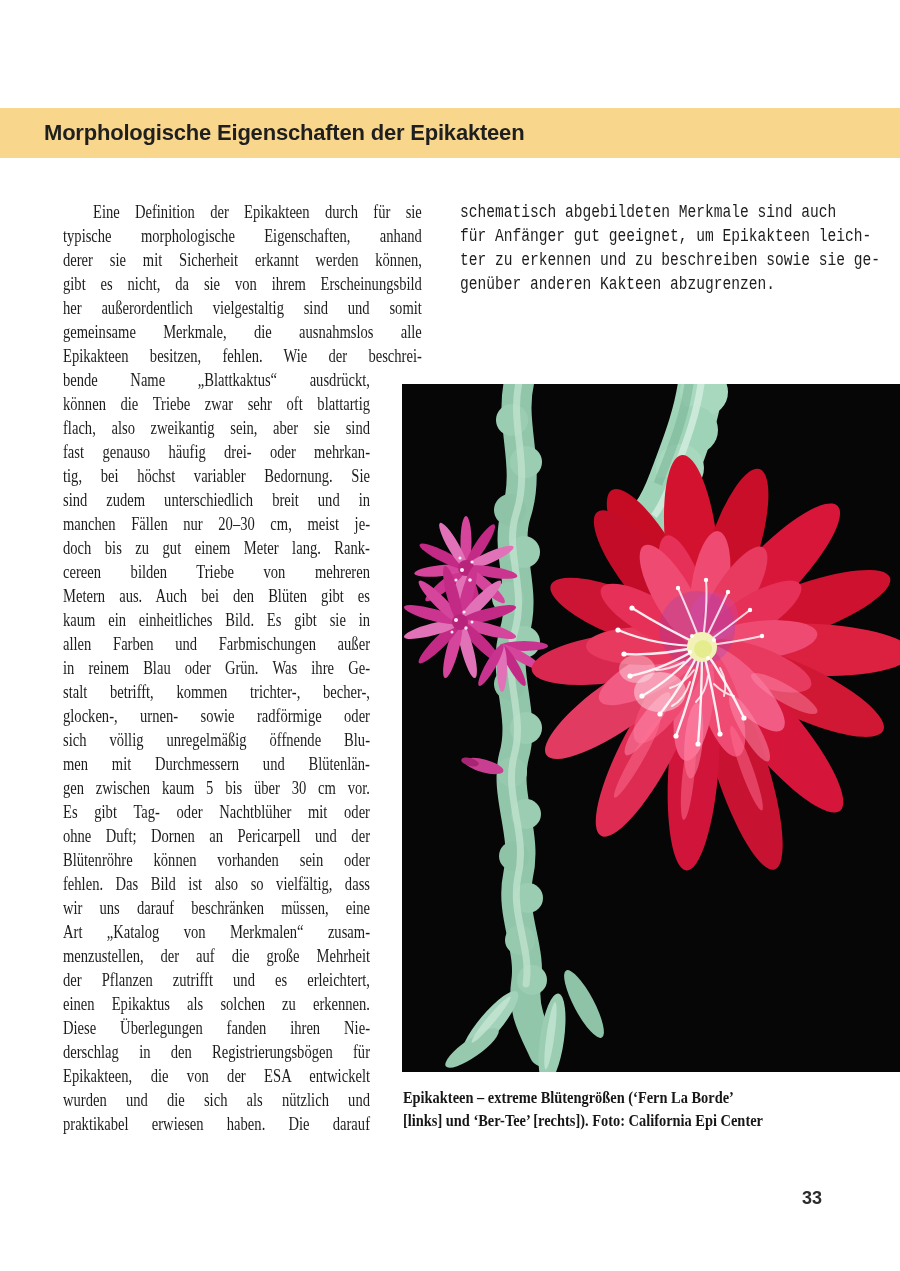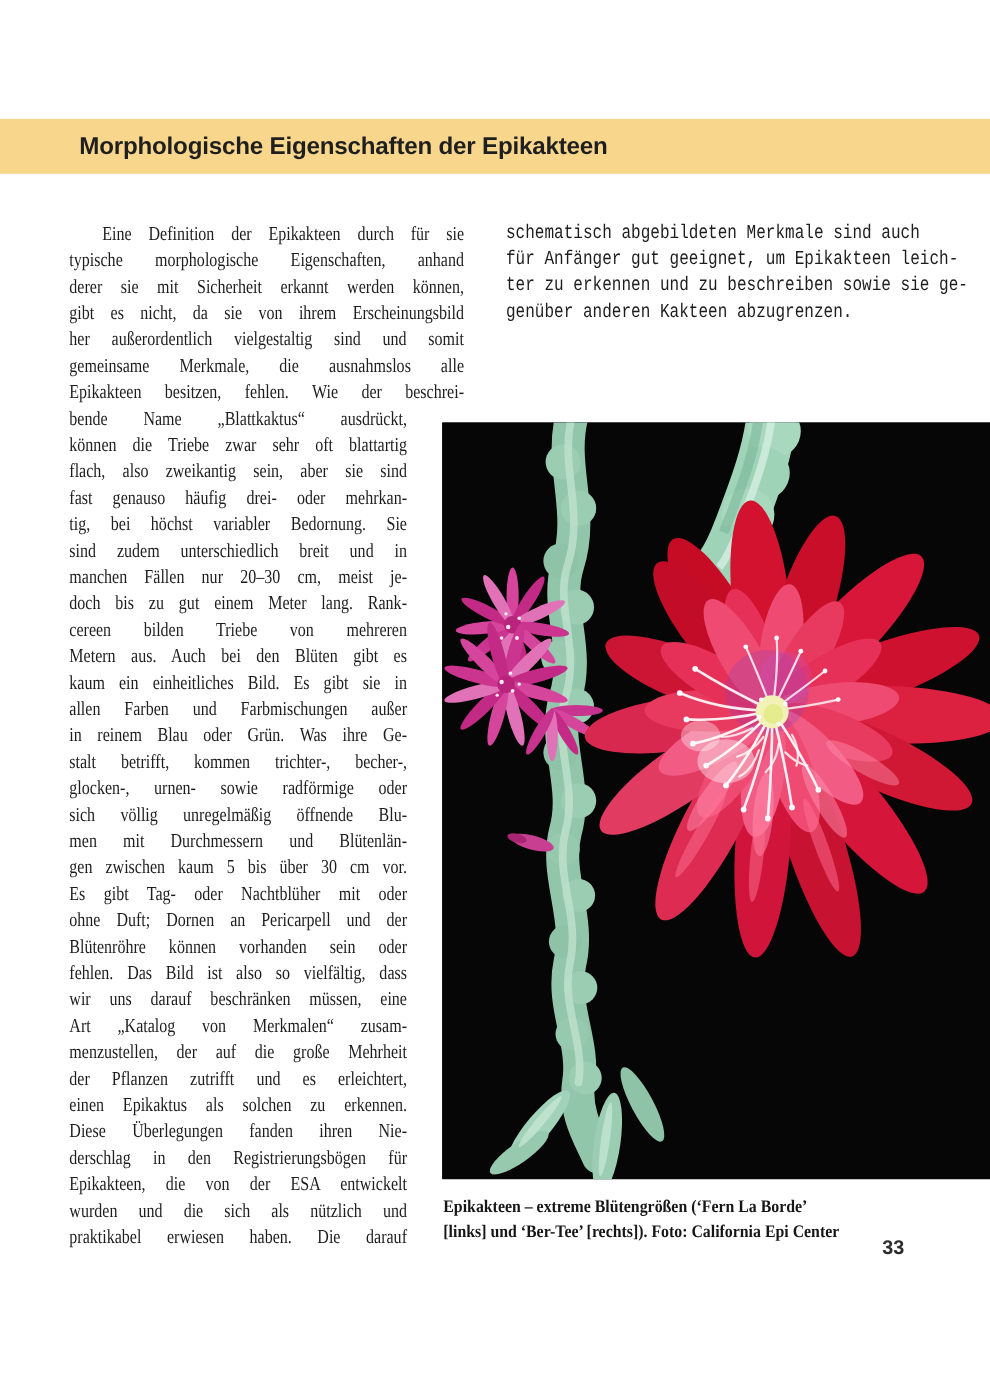--- a/index.html
+++ b/index.html
@@ -4,41 +4,41 @@
 <style>
   html,body{margin:0;padding:0;}
   body{width:900px;height:1271px;position:relative;background:#ffffff;overflow:hidden;
        font-family:"Liberation Serif",serif;}
   .abs{position:absolute;}
 
   
   .band{left:0;top:108px;width:900px;height:50px;background:#f8d78d;}
   .band .title{
     font-family:"Liberation Sans",sans-serif;font-weight:bold;font-size:22px;
-    color:#1f1f1f;line-height:50px;padding-left:72px;letter-spacing:-0.2px;
+    color:#1f1f1f;line-height:50px;padding-left:44px;letter-spacing:-0.2px;
     white-space:nowrap;}
 
   
   .colwrap{left:63px;top:200px;width:360px;}
   .chunk{transform-origin:0 0;transform:scaleX(0.81);line-height:24px;
          font-size:18px;color:#1d1d1d;}
   .chunk.wide{width:443px;}
   .chunk.narrow{width:379px;}
   .rightcol{left:460px;top:200px;width:360px;font-family:Liberation Mono, monospace;}
   .rightcol .chunk{width:444px;}
   .tline{text-align:justify;text-align-last:justify;white-space:nowrap;}
 
   
   .figure{left:402px;top:384px;width:498px;height:688px;background:#070607;}
   .figure svg{display:block;}
 
   .caption{left:403px;top:1086px;width:500px;transform-origin:0 0;transform:scaleX(0.9);
            font-weight:bold;font-size:16px;line-height:23px;color:#161616;white-space:nowrap;}
 
-  .pagenum{left:790px;top:1124px;width:44px;text-align:center;
+  .pagenum{left:790px;top:1188px;width:44px;text-align:center;
            font-family:"Liberation Sans",sans-serif;font-weight:bold;font-size:18px;color:#2b2b2b;}
 </style>
 </head>
 <body>
 
 <div class="abs band">
   <div class="title">Morphologische Eigenschaften der Epikakteen</div>
 </div>
 
 <div class="abs colwrap">

